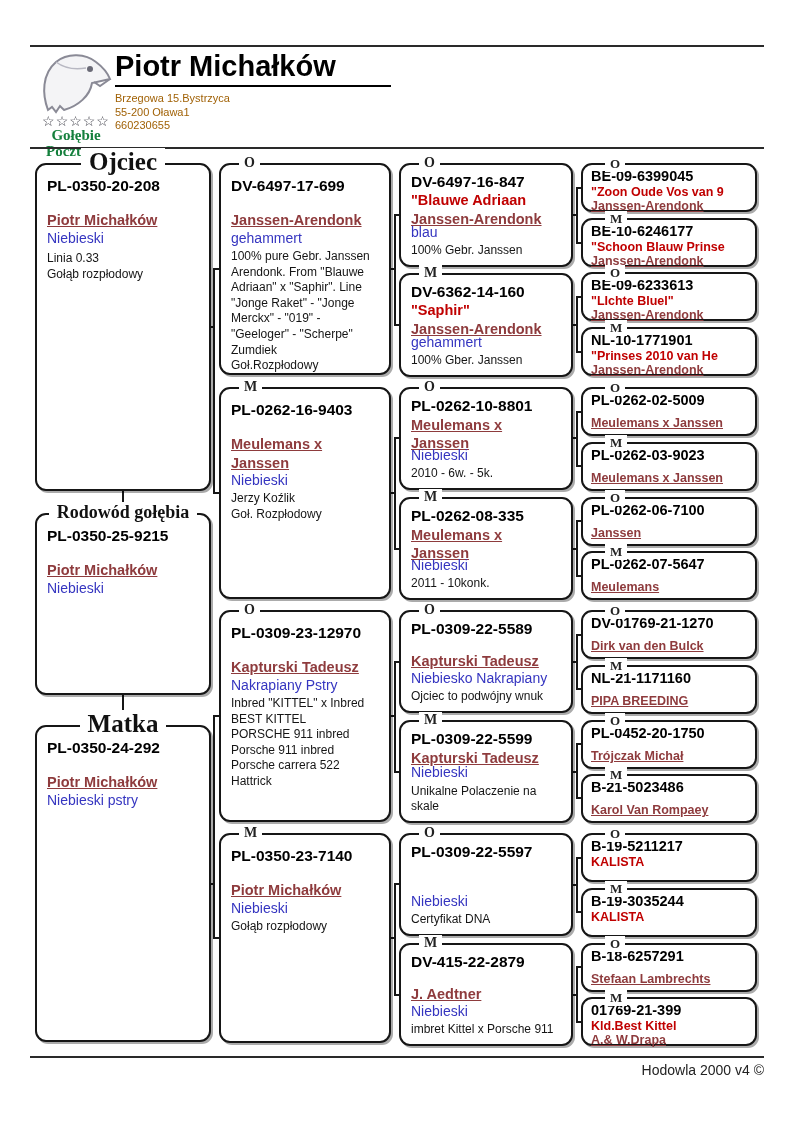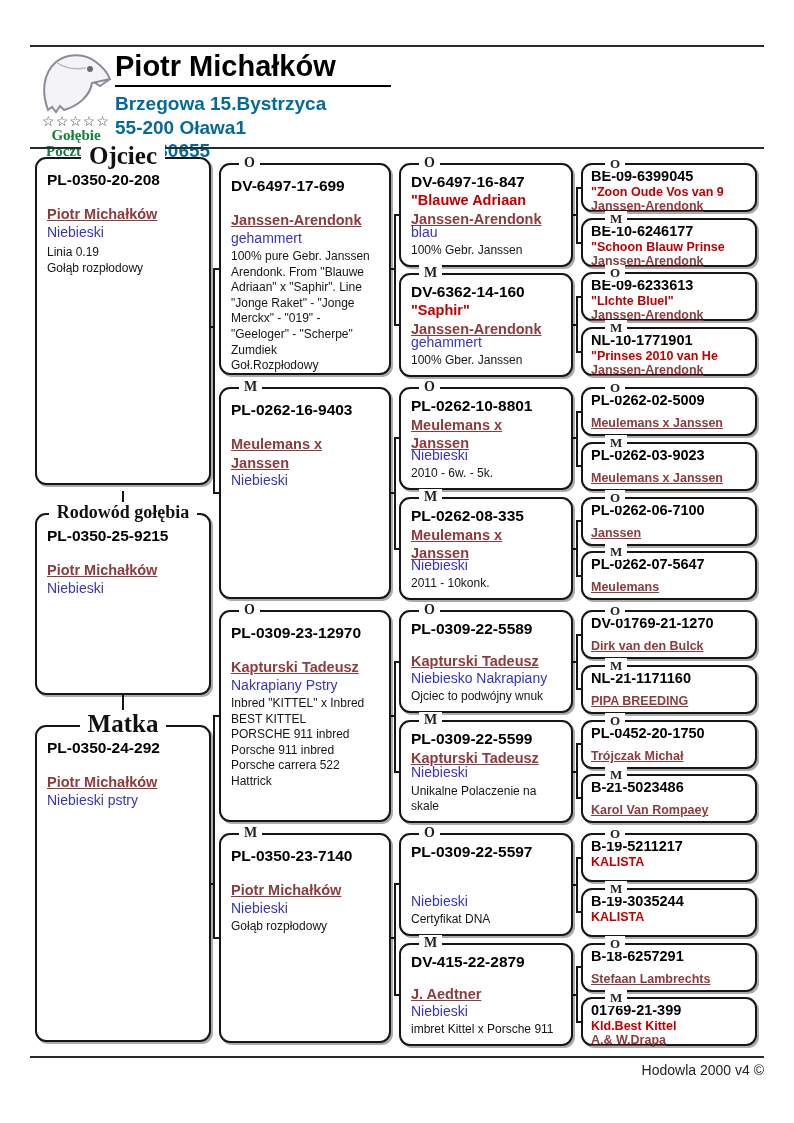--- a/index.html
+++ b/index.html
@@ -16,21 +16,21 @@
   .rule.mid{top:147px;height:2px;}
   .rule.bottom{top:1056px;height:2px;}
 
   
   .logo{position:absolute;left:30px;top:52px;width:92px;text-align:center;}
   .logo svg{display:block;margin:0 auto;}
   .stars{font-size:14px;color:#3a3a44;letter-spacing:1px;line-height:1;margin-top:-4px;}
   .logo-cap{font-family:"Liberation Serif",serif;font-weight:700;font-size:15px;color:#15803d;line-height:1.05;}
   .owner{position:absolute;left:115px;top:50px;}
   .owner h1{font-size:29px;font-weight:700;color:#000;display:inline-block;border-bottom:2px solid #000;padding:0 55px 2px 0;line-height:1.15;}
-  .addr{font-size:19px;color:#0369a1;line-height:1.22;font-weight:bold;}
+  .addr{font-size:11px;color:#a16207;line-height:1.22;}
   .addr.first{margin-top:5px;}
 
   
   .pbox{position:absolute;background:#fff;border:2px solid #161616;border-radius:11px;
         box-shadow:2px 2px 0 rgba(0,0,0,0.33);}
   .c1{left:35px;width:176px;padding:11px 10px 8px;}
   .c2{left:219px;width:172px;padding:11px 10px 8px;}
   .c3{left:399px;width:174px;padding:7px 10px 6px;display:flex;flex-direction:column;}
   .c4{left:581px;width:176px;padding:3px 8px 3px;display:flex;flex-direction:column;}
 
@@ -101,26 +101,26 @@
       <path d="M581 297 H577 V352 H581 M573 325 H577"></path>
       <path d="M581 412 H577 V466 H581 M573 438 H577"></path>
       <path d="M581 521 H577 V576 H581 M573 549 H577"></path>
       <path d="M581 635 H577 V689 H581 M573 662 H577"></path>
       <path d="M581 744 H577 V798 H581 M573 772 H577"></path>
       <path d="M581 858 H577 V912 H581 M573 885 H577"></path>
       <path d="M581 967 H577 V1022 H581 M573 995 H577"></path>
     </g>
   </svg>
 
-  <section class="pbox c1" style="top:157px;height:328px">
+  <section class="pbox c1" style="top:163px;height:328px">
     <div class="sec-title"><span>Ojciec</span></div>
     <div class="ring">PL-0350-20-208</div>
     <div class="breeder">Piotr Michałków</div>
     <div class="pcolor">Niebieski</div>
-    <div class="notes">Linia 0.19
+    <div class="notes">Linia 0.33
 Gołąb rozpłodowy</div>
   </section>
 
   <section class="pbox c1" style="top:513px;height:182px">
     <div class="sec-title small"><span>Rodowód gołębia</span></div>
     <div class="ring">PL-0350-25-9215</div>
     <div class="breeder">Piotr Michałków</div>
     <div class="pcolor">Niebieski</div>
   </section>
 
@@ -139,20 +139,22 @@
     <div class="notes">100% pure Gebr. Janssen Arendonk. From "Blauwe Adriaan" x "Saphir". Line "Jonge Raket" - "Jonge Merckx" - "019" - "Geeloger" - "Scherpe"
 Zumdiek
 Goł.Rozpłodowy</div>
   </section>
 
   <section class="pbox c2" style="top:387px;height:212px">
     <span class="marker">M</span>
     <div class="ring">PL-0262-16-9403</div>
     <div class="breeder">Meulemans x Janssen</div>
     <div class="pcolor">Niebieski</div>
+    <div class="notes">Jerzy Koźlik
+Goł. Rozpłodowy</div>
   </section>
 
   <section class="pbox c2" style="top:610px;height:212px">
     <span class="marker">O</span>
     <div class="ring">PL-0309-23-12970</div>
     <div class="breeder">Kapturski Tadeusz</div>
     <div class="pcolor">Nakrapiany Pstry</div>
     <div class="notes">Inbred "KITTEL" x Inbred BEST KITTEL
 PORSCHE 911 inbred
 Porsche 911 inbred

